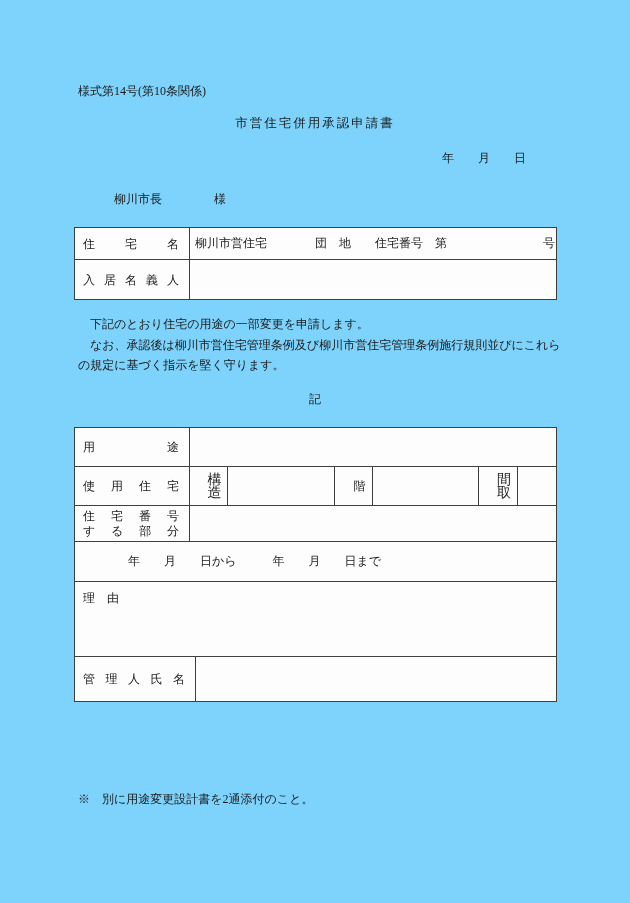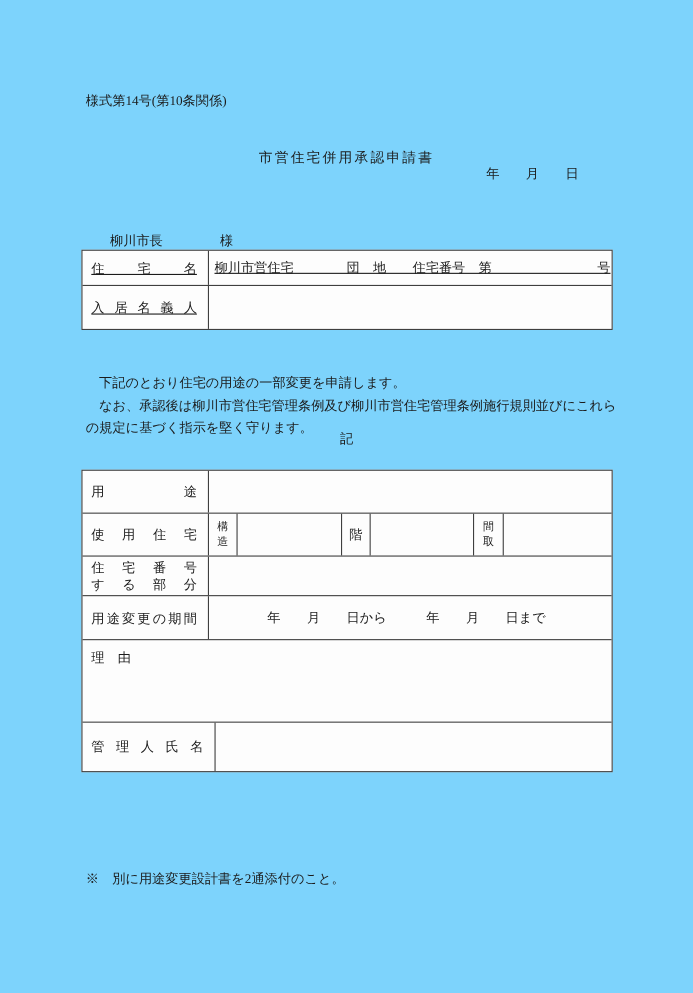--- a/index.html
+++ b/index.html
@@ -9,33 +9,33 @@
     width: 630px;
     height: 903px;
     background: #7dd3fc;
     font-family: "Liberation Serif", "DejaVu Serif", serif;
     color: #1b1b1b;
     font-size: 12px;
     overflow: hidden;
   }
   .abs { position: absolute; }
   .pre { white-space: pre; }
-  .prelines { white-space: pre-line; margin-top: 24px; }
+  .prelines { white-space: pre-line; }
   .center { left: 0; width: 100%; text-align: center; }
 
   
   .tbl {
     position: absolute;
     left: 74px;
     width: 483px;
     border: 1px solid #3f3f3f;
     background: #fdfdfd;
   }
   .trow { display: flex; width: 100%; }
-  .trow.bt { border-top: 1px solid #3f3f3f; }
+  .trow.bt { border-top: 1px solid #3f3f3f; gap: 12px; }
   .lcell {
     width: 115px;
     border-right: 1px solid #3f3f3f;
     display: flex;
     align-items: center;
     padding: 0 10px 0 8px;
     flex: none;
   }
   .lcell.wide { width: 121px; }
   .lcell.twolines { flex-direction: column; justify-content: center; align-items: stretch; }
@@ -57,51 +57,50 @@
   }
   .subcell {
     border-right: 1px solid #3f3f3f;
     display: flex;
     align-items: center;
     justify-content: center;
     flex: none;
   }
   .subcell.last { border-right: none; flex: 1; }
   .tinylabel {
-    font-size: 10px;
+    font-size: 14px;
     line-height: 13.5px;
-    text-align: center;
     word-break: break-all;
     padding: 0 6px;
   }
   .bigcell {
     display: block;
     width: 100%;
     padding: 8px 8px 0 8px;
     white-space: pre;
   }
   .title { font-size: 12.5px; letter-spacing: 2px; }
   .para { line-height: 20.5px; }
 </style>
 </head>
 <body>
 
 <div class="page">
 
   <div class="abs" style="left:78px; top:83px;">様式第14号(第10条関係)</div>
 
-  <div class="abs center title" style="top:115px;margin-top:20px;">市営住宅併用承認申請書</div>
+  <div class="abs center title" style="top:115px;">市営住宅併用承認申請書</div>
 
   <div class="abs pre" style="left:442px; top:150px;">年　　月　　日</div>
 
-  <div class="abs" style="left:100px; top:191px;margin-top:20px;">
+  <div class="abs" style="left:114px; top:191px;">
     <span>柳川市長</span><span style="margin-left:52px;">様</span>
   </div>
 
-  <div class="tbl" style="top:227px;text-decoration:underline;">
+  <div class="tbl" style="top:227px;">
     <div class="trow" style="height:31px;">
       <div class="lcell">
         <span class="jtext">住宅名</span>
       </div>
       <div class="vcell">柳川市営住宅　　　　団　地　　住宅番号　第　　　　　　　　号</div>
     </div>
     <div class="trow bt" style="height:40px;">
       <div class="lcell">
         <span class="jtext">入居名義人</span>
       </div>
@@ -144,23 +143,20 @@
 
     <div class="trow bt" style="height:36px;">
       <div class="lcell twolines">
         <span class="jtext" style="line-height:15px;">住宅番号</span>
         <span class="jtext" style="line-height:15px;">する部分</span>
       </div>
       <div class="vcell"></div>
     </div>
 
     <div class="trow bt" style="height:40px;">
-      <div class="lcell">
-        <span class="jtext">用途変更の期間</span>
-      </div>
       <div class="vcell">　　　　年　　月　　日から　　　年　　月　　日まで</div>
     </div>
 
     <div class="trow bt" style="height:75px;">
       <div class="bigcell">理　由</div>
     </div>
 
 
     <div class="trow bt" style="height:45px;">
       <div class="lcell wide">

